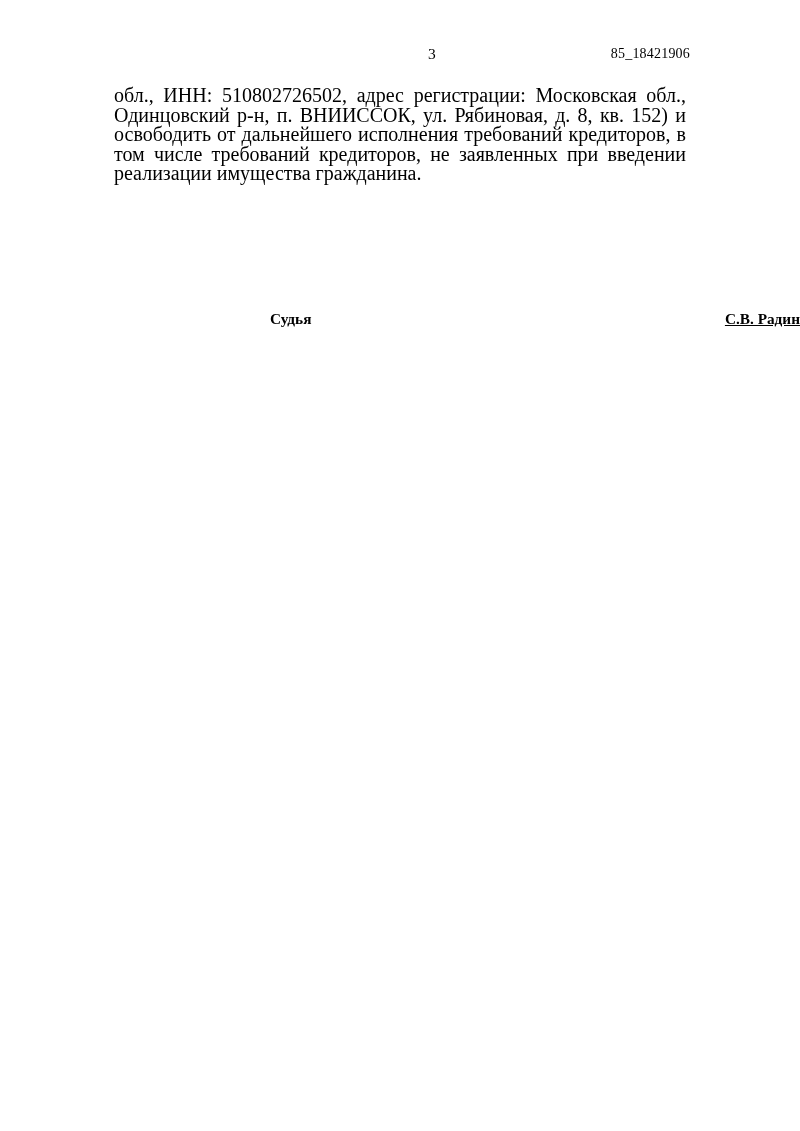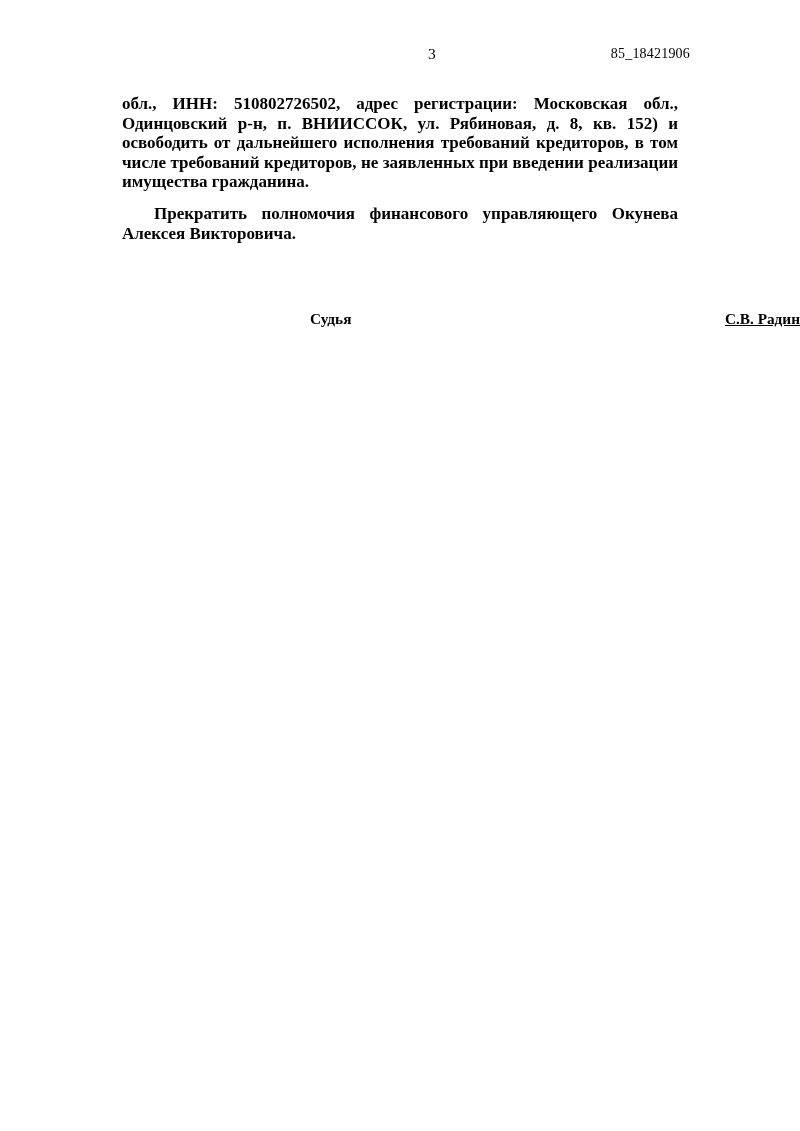--- a/index.html
+++ b/index.html
@@ -44,45 +44,43 @@
     font-size: 14px;
     letter-spacing: 0.2px;
   }
   .content {
     position: absolute;
     top: 82px;
     left: 110px;
     width: 580px;
   }
   p.para {
-    margin: 12px;
-    font-size: 17px;
+    margin: 4px;
+    font-size: 20px;
     line-height: 19.6px;
     text-align: justify;
     text-justify: inter-word;
     hyphens: none;
-    font-weight: bold;
   }
   p.indent {
     text-indent: 32px;
   }
   .signature {
     position: absolute;
     top: 228px;
     left: 110px;
     width: 580px;
     height: 22px;
   }
   .signature .label {
     position: absolute;
     left: 50px;
     top: 0;
     font-weight: bold;
     font-size: 15.3px;
-    margin-left: 40px;
   }
   .signature .name {
     position: absolute;
     right: 0;
     top: 0;
     font-weight: bold;
     font-size: 15.3px;
     text-decoration: underline;
   }
 </style>
@@ -91,21 +89,20 @@
 
 <div class="page">
 
   <div class="header-row">
     <span class="header-page-number">3</span>
     <span class="header-doc-id">85_18421906</span>
   </div>
 
   <div class="content">
     <p class="para">обл., ИНН: 510802726502, адрес регистрации: Московская обл., Одинцовский р-н, п. ВНИИССОК, ул. Рябиновая, д. 8, кв. 152) и освободить от дальнейшего исполнения требований кредиторов, в том числе требований кредиторов, не заявленных при введении реализации имущества гражданина.</p>
-    <p class="para indent">Прекратить полномочия финансового управляющего Окунева Алексея Викторовича.</p>
 
     <div class="signature">
       <span class="label">Судья</span>
       <span class="name">С.В. Радин</span>
     </div>
   </div>
 
 </div>
 
 </body></html>

